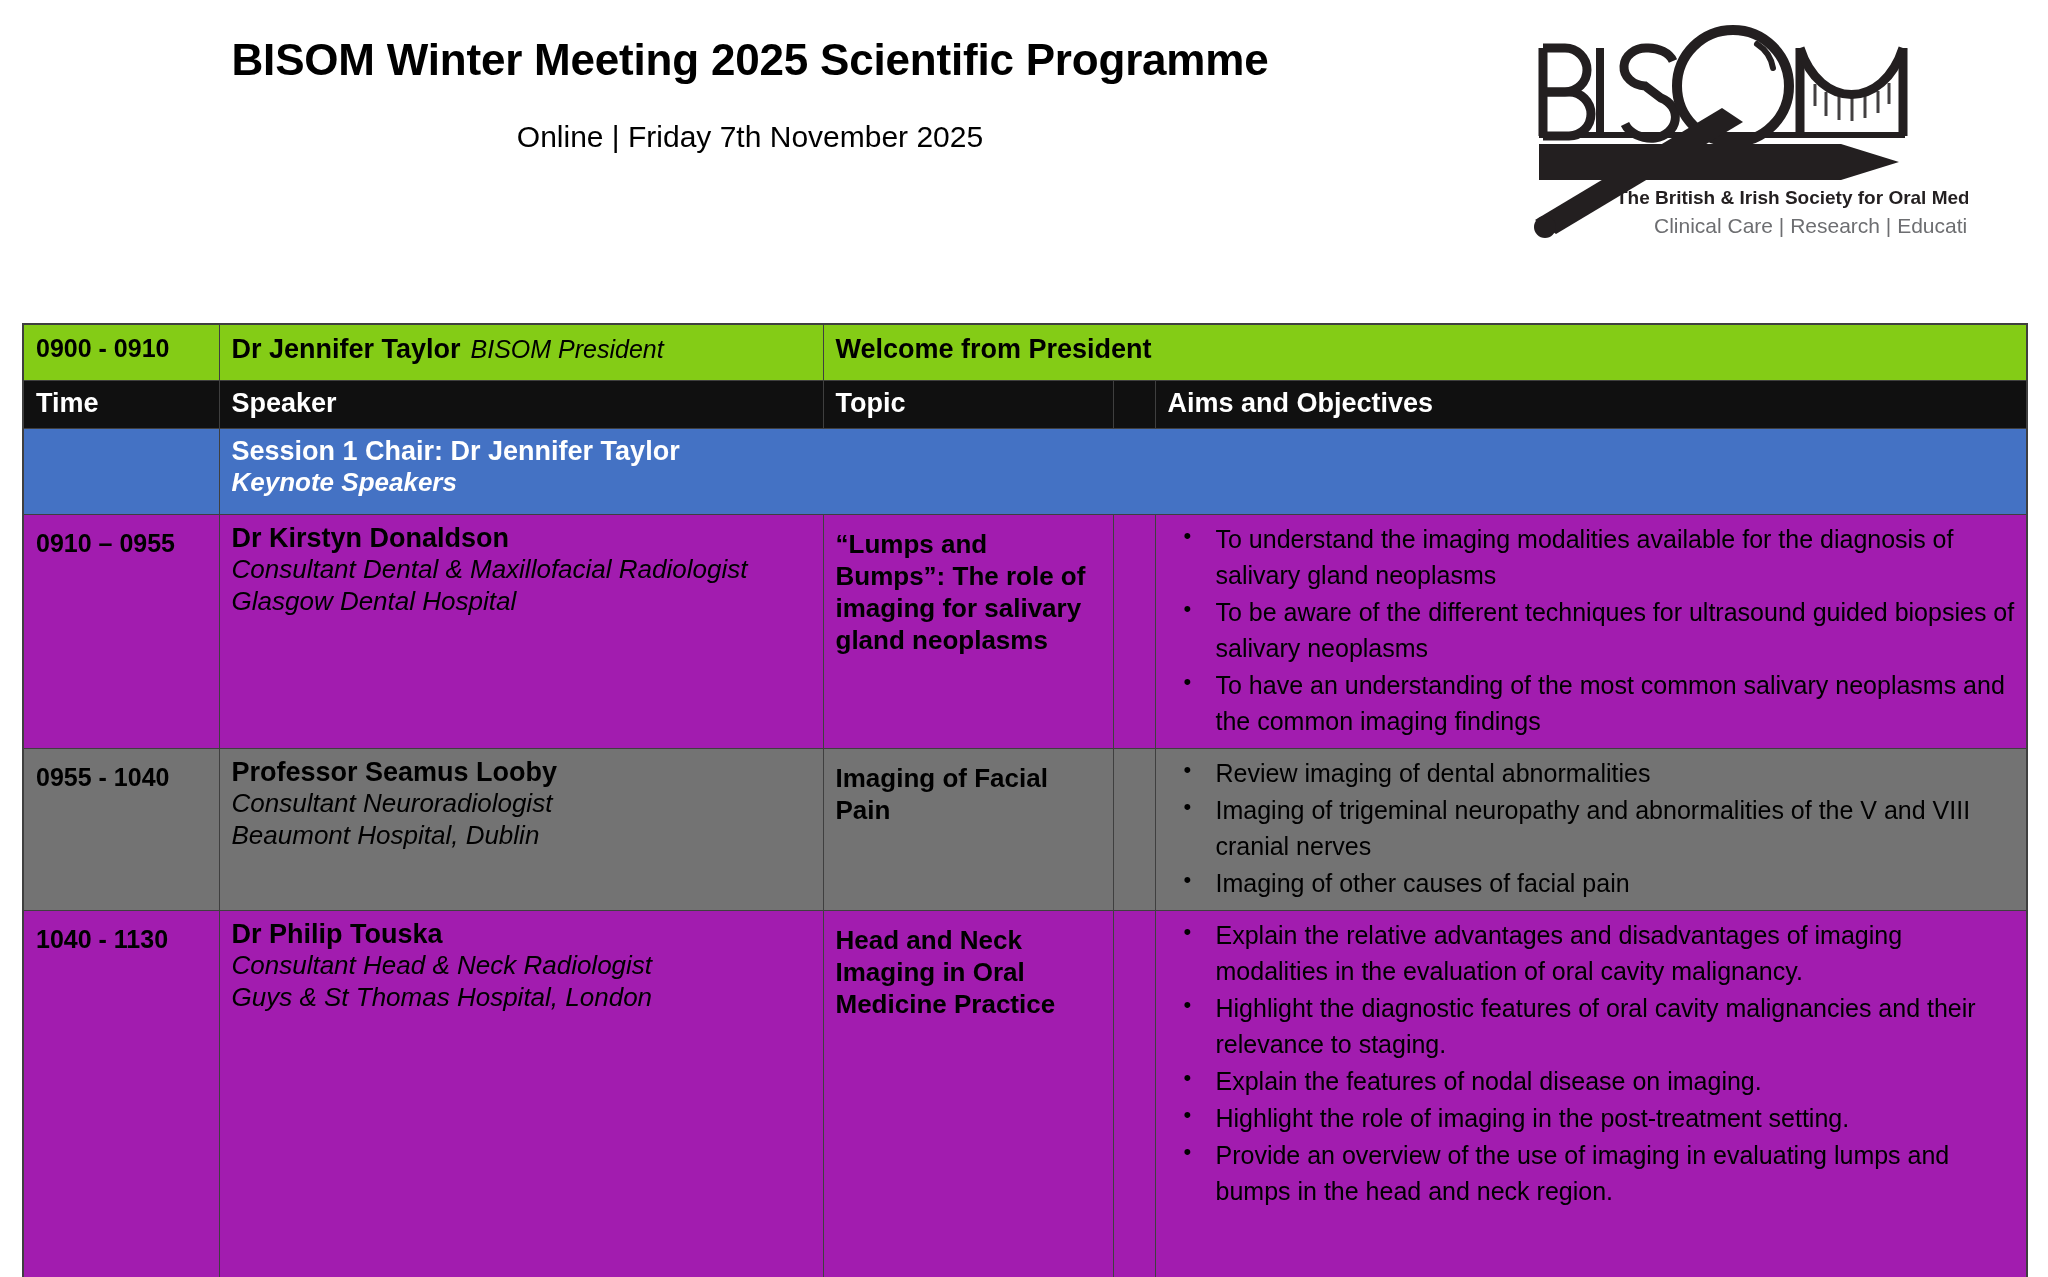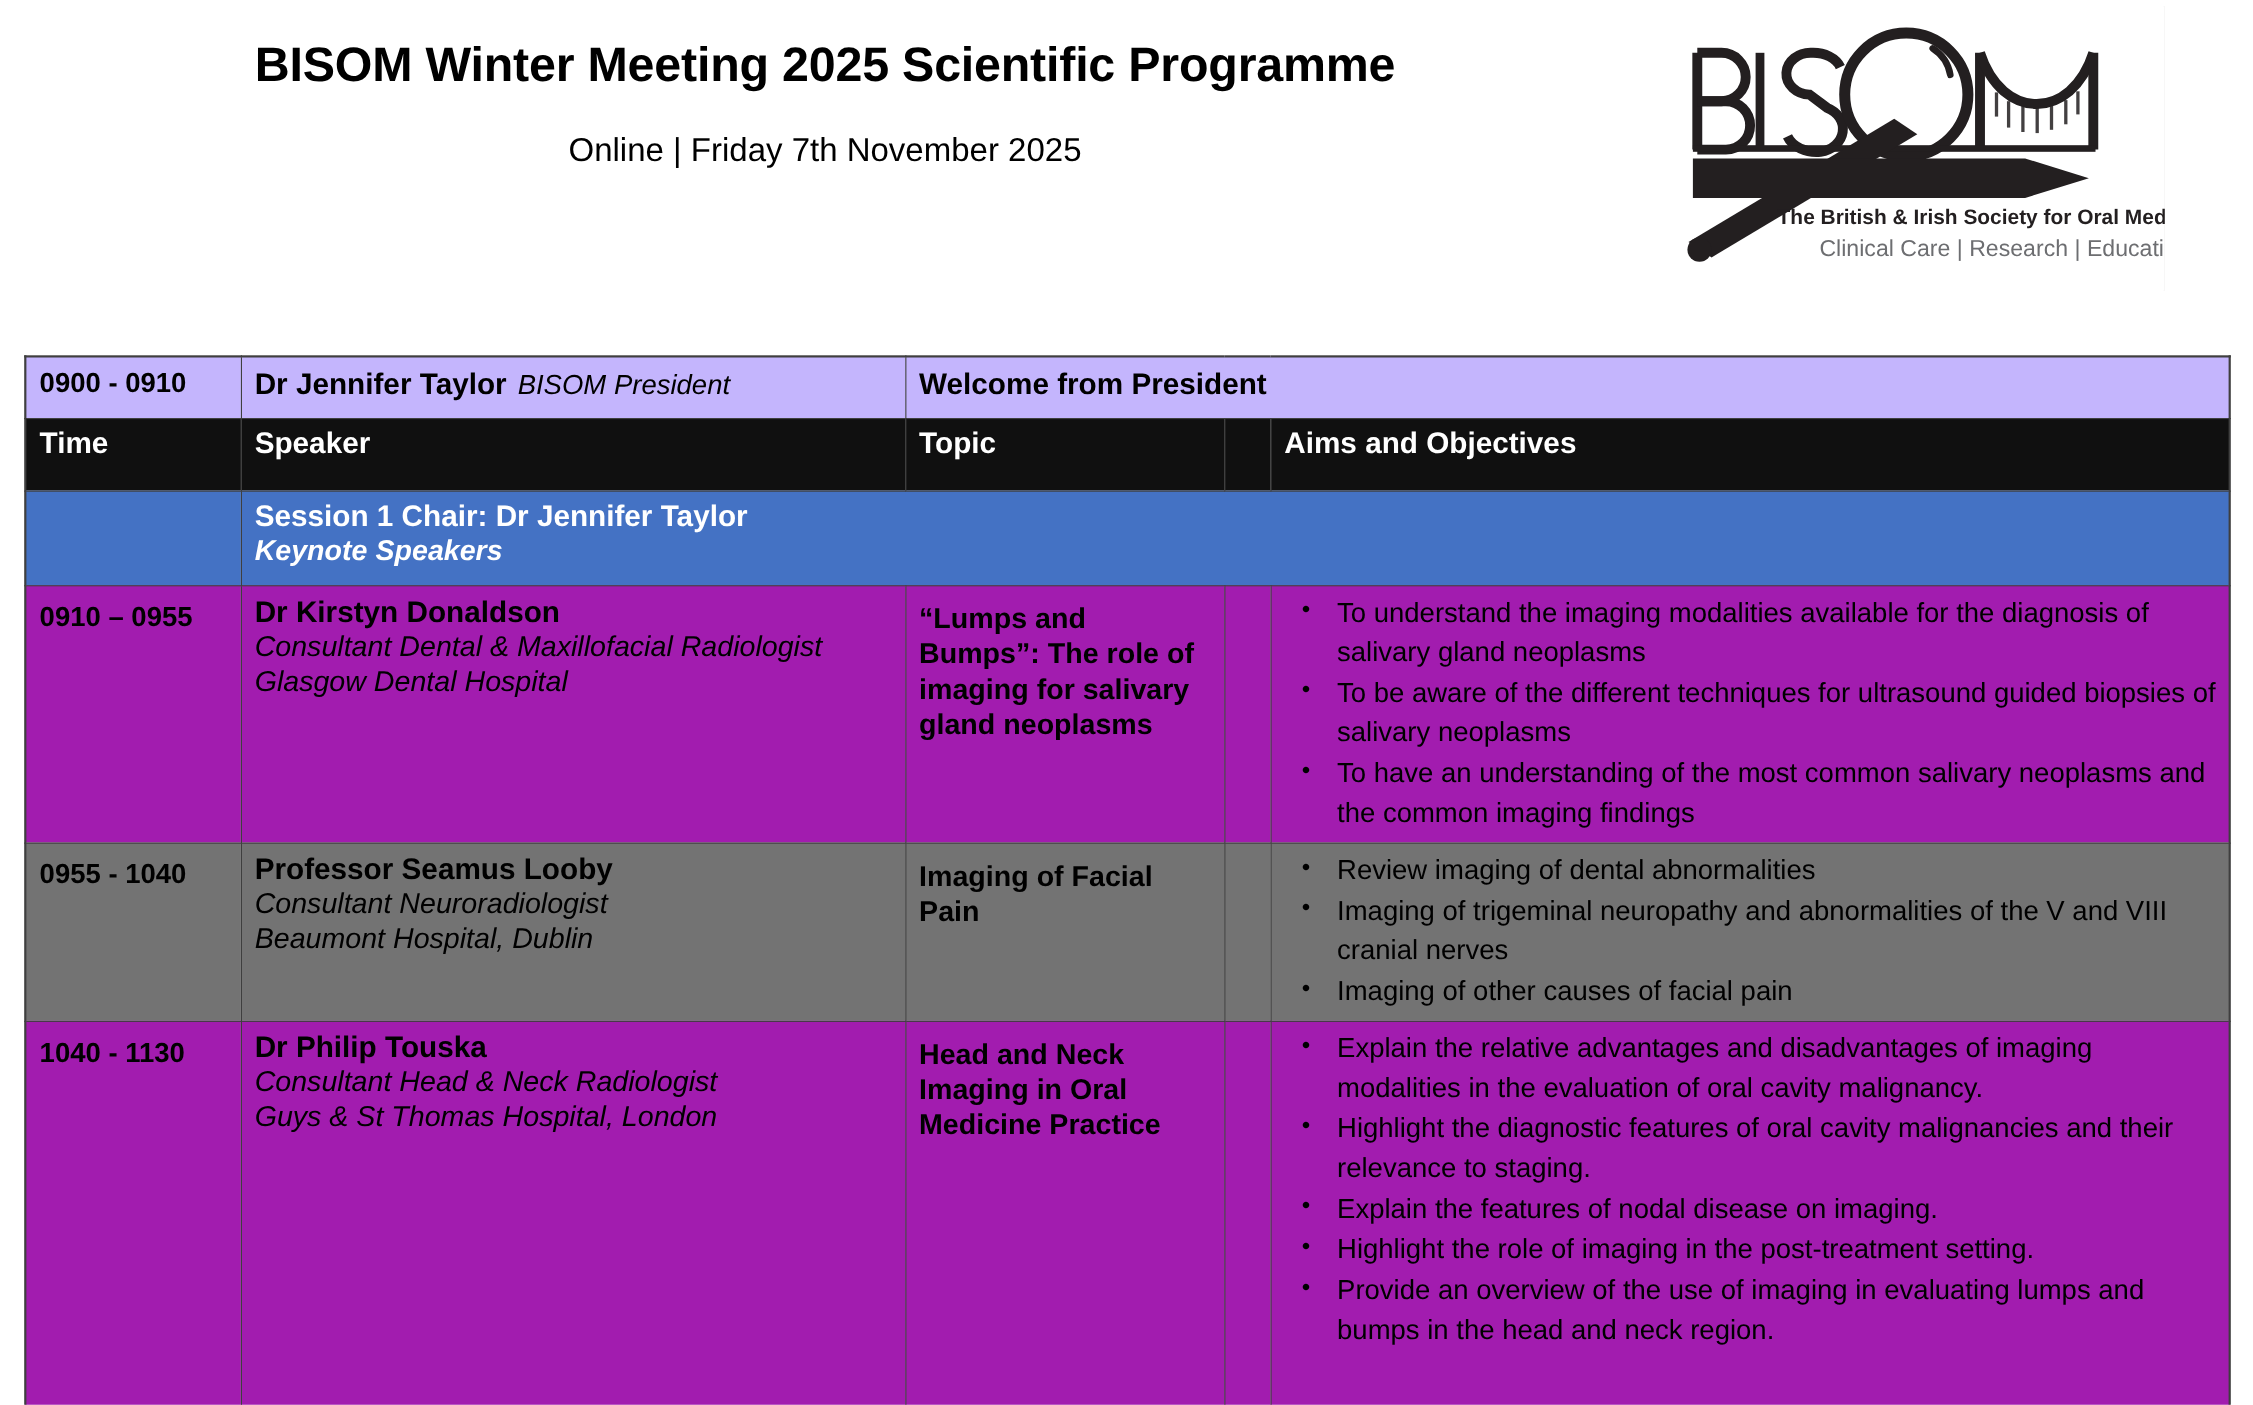--- a/index.html
+++ b/index.html
@@ -85,21 +85,21 @@
   }
   
   col.c-time  { width: 196px; }
   col.c-spk   { width: 604px; }
   col.c-top   { width: 290px; }
   col.c-gap   { width: 42px;  }
   col.c-aims  { width: 872px; }
 
   
   tr.row-welcome td {
-    background: #c4b5fd;
+    background: #84cc16;
     height: 56px;
     padding-top: 9px;
   }
   .cell-time-strong {
     font-size: 25px;
     font-weight: bold;
     white-space: nowrap;
   }
   .welcome-speaker {
     font-size: 27px;
@@ -116,21 +116,21 @@
     font-size: 27px;
     font-weight: bold;
   }
 
   
   tr.row-colheads td {
     background: #101010;
     color: #ffffff;
     font-size: 27px;
     font-weight: bold;
-    height: 66px;
+    height: 48px;
     padding-top: 7px;
     border-color: #3f3f3f;
   }
 
   
   tr.row-session td {
     background: #4472c4;
     color: #ffffff;
     height: 86px;
     padding-top: 7px;

